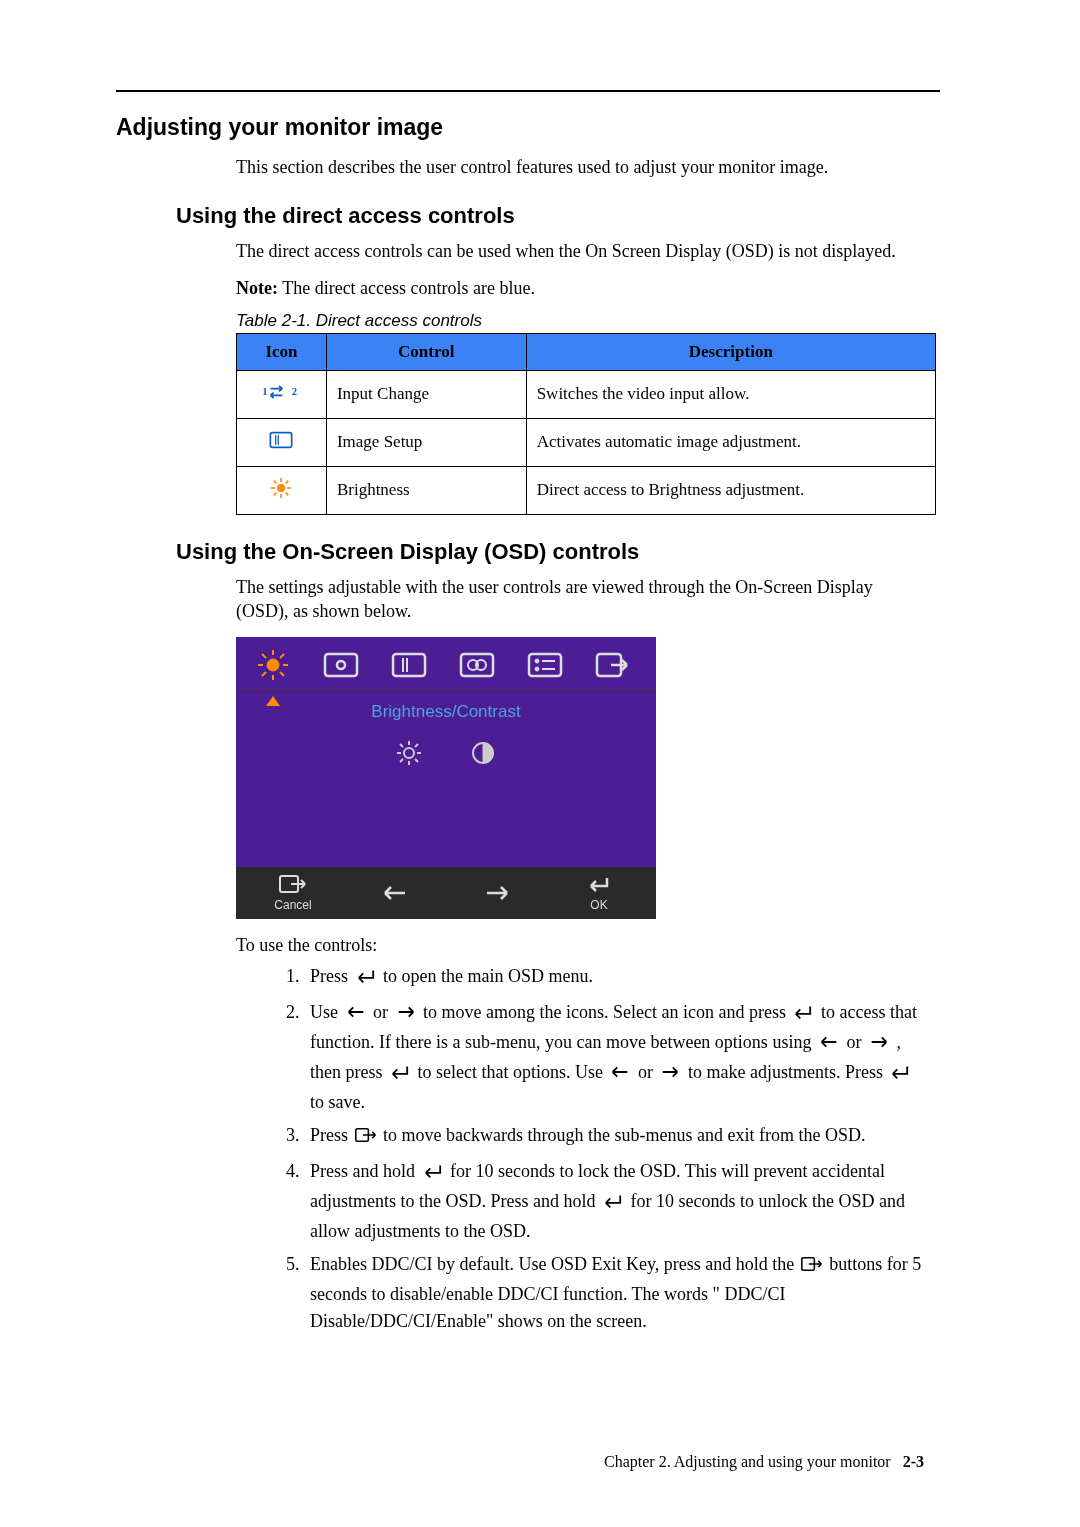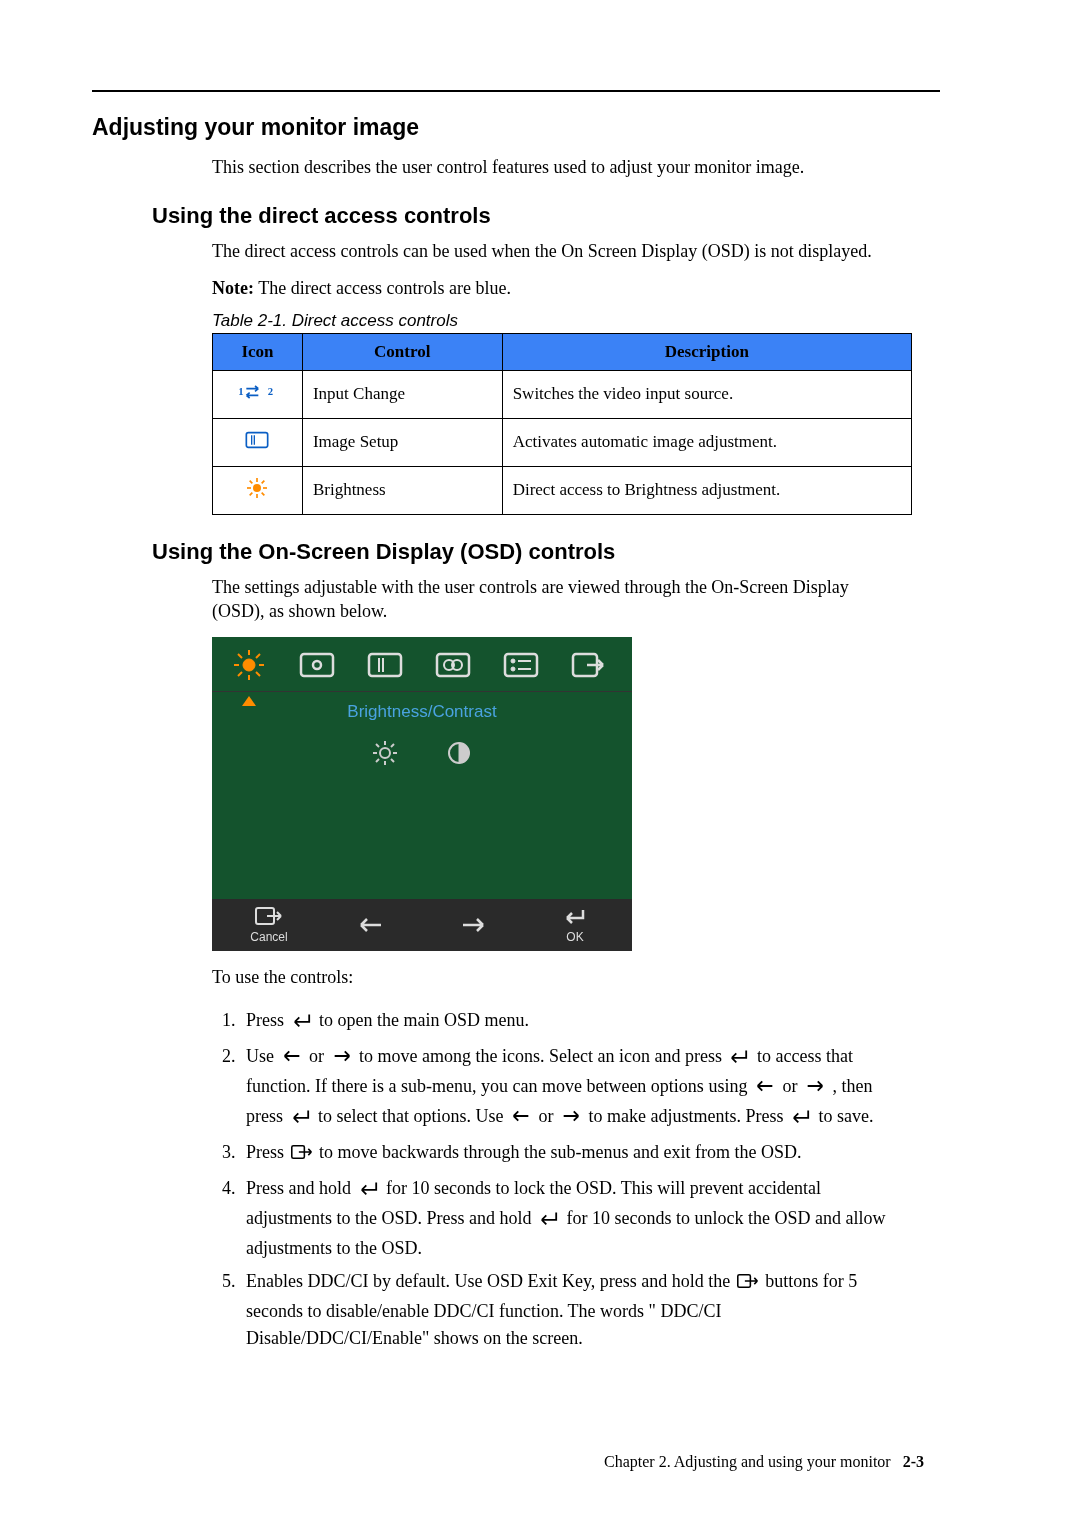--- a/index.html
+++ b/index.html
@@ -1,35 +1,35 @@
 <!DOCTYPE html>
 <html><head>
 <meta charset="utf-8">
 <style>
   * { box-sizing: border-box; margin: 0; padding: 0; }
   html, body { width: 1080px; height: 1527px; background: #fff; font-family: Georgia, 'Times New Roman', serif; color: #000; }
-  .page { padding: 90px 140px 60px 92px; }
+  .page { padding: 90px 140px 60px 116px; }
   .rule { border-top: 2px solid #000; margin-bottom: 22px; }
   h2.section-title { font-family: Arial, Helvetica, sans-serif; font-weight: bold; font-size: 23px; margin-bottom: 14px; }
   h3.subsection { font-family: Arial, Helvetica, sans-serif; font-weight: bold; font-size: 22px; margin: 24px 0 10px 60px; }
   p.body { font-size: 18px; line-height: 1.35; margin: 0 0 14px 120px; max-width: 680px; }
   p.note { font-size: 18px; margin: 0 0 12px 120px; }
   p.note b { font-family: Georgia, serif; }
   .table-caption { font-family: Arial, Helvetica, sans-serif; font-style: italic; font-size: 17px; margin: 0 0 2px 120px; }
   table.controls { border-collapse: collapse; margin-left: 120px; width: 700px; }
   table.controls th, table.controls td { border: 1px solid #000; padding: 8px 10px; font-size: 17px; vertical-align: middle; }
   table.controls th { font-weight: bold; background: #3b82f6; text-align: center; }
   table.controls td.icon-cell { text-align: center; width: 90px; padding: 6px 4px; }
   table.controls td.control-cell { width: 200px; }
   table.controls td.desc-cell { width: 410px; }
 
   .osd-panel {
     margin: 12px 0 14px 120px;
-    width: 420px; height: 314px;
-    background: #14532d; color: #fff;
+    width: 420px; height: 282px;
+    background: #4c1d95; color: #fff;
     font-family: Arial, Helvetica, sans-serif;
     position: relative;
   }
   .osd-top { display: flex; gap: 22px; padding: 10px 14px 8px; align-items: center; }
   .osd-top .tab { width: 46px; height: 36px; display:flex; align-items:center; justify-content:center; }
   .osd-top .tab svg { stroke: #ddd; fill: none; }
   .osd-top .tab.active svg { fill: #ff8c00; stroke: #ff8c00; }
   .osd-divider { border-top: 1px solid #333; }
   .osd-subhead { position: relative; height: 40px; }
   .osd-subhead .tri {
@@ -38,21 +38,21 @@
   }
   .osd-subhead .label { color: #4aa3e0; font-size: 17px; text-align: center; padding-top: 10px; }
   .osd-mid { display:flex; justify-content:center; gap: 48px; padding: 8px 0 16px; }
   .osd-mid svg { stroke:#ccc; fill:none; }
   .osd-bottom { position:absolute; bottom:0; left:0; right:0; background:#2a2a2a; height:52px;
     display:flex; align-items:center; justify-content:space-around; padding:0 6px; }
   .osd-bottom .btn { display:flex; flex-direction:column; align-items:center; font-size:12px; color:#ddd; gap:4px; min-width:60px; }
   .osd-bottom .btn svg { stroke:#ddd; fill:none; }
 
   ol.steps { margin: 0 0 0 148px; max-width: 660px; font-size: 18px; line-height: 1.5; }
-  ol.steps li { margin-bottom: 6px; padding-left: 6px; }
+  ol.steps li { margin-bottom: 6px; padding-left: 6px; margin-left: 40px; }
   .inline-icon { display: inline-block; vertical-align: -3px; margin: 0 2px; }
 
   .footer { position: absolute; bottom: 56px; right: 156px; font-size: 16px; }
   .footer .pg { font-weight: bold; margin-left: 8px; }
 
   
   svg.ic { width: 22px; height: 18px; }
   svg.ic-lg { width: 40px; height: 30px; }
 </style>
 </head>
@@ -83,21 +83,21 @@
       <tr>
         <td class="icon-cell">
           <svg class="ic-lg" viewBox="0 0 60 34">
             <text x="2" y="22" font-size="16" fill="#0a5ec4" font-weight="bold">1</text>
             <path d="M14 12 h18 m0 0 l-5 -4 m5 4 l-5 4" stroke="#0a5ec4" stroke-width="2.5" fill="none"></path>
             <path d="M32 22 h-18 m0 0 l5 -4 m-5 4 l5 4" stroke="#0a5ec4" stroke-width="2.5" fill="none"></path>
             <text x="46" y="22" font-size="16" fill="#0a5ec4" font-weight="bold">2</text>
           </svg>
         </td>
         <td class="control-cell">Input Change</td>
-        <td class="desc-cell">Switches the video input source.</td>
+        <td class="desc-cell">Switches the video input allow.</td>
       </tr>
       <tr>
         <td class="icon-cell">
           <svg class="ic-lg" viewBox="0 0 60 34">
             <rect x="14" y="6" width="32" height="22" rx="3" stroke="#0a5ec4" stroke-width="2.5" fill="none"></rect>
             <path d="M22 10 v14 M26 10 v14" stroke="#0a5ec4" stroke-width="2" fill="none"></path>
           </svg>
         </td>
         <td class="control-cell">Image Setup</td>
         <td class="desc-cell">Activates automatic image adjustment.</td>
@@ -227,21 +227,21 @@
       </div>
       <div class="btn">
         <svg width="24" height="20" viewBox="0 0 24 20">
             <path d="M20 4 v8 h-16 m0 0 l5 -5 m-5 5 l5 5" stroke-width="2.5"></path>
           </svg>
         <span>OK</span>
       </div>
     </div>
   </div>
 
-  <p class="body" style="margin-bottom:18px;">To use the controls:</p>
+  <p class="body" style="margin-bottom:6px;">To use the controls:</p>
   <ol class="steps">
     <li>
       <span>Press </span>
       <span class="inline-icon"><svg class="ic" viewBox="0 0 24 20">
             <path d="M20 4 v8 h-16 m0 0 l5 -5 m-5 5 l5 5" stroke="#000" stroke-width="2" fill="none"></path>
           </svg></span>
       <span> to open the main OSD menu.</span>
     </li>
     <li>
       <span>Use </span>

